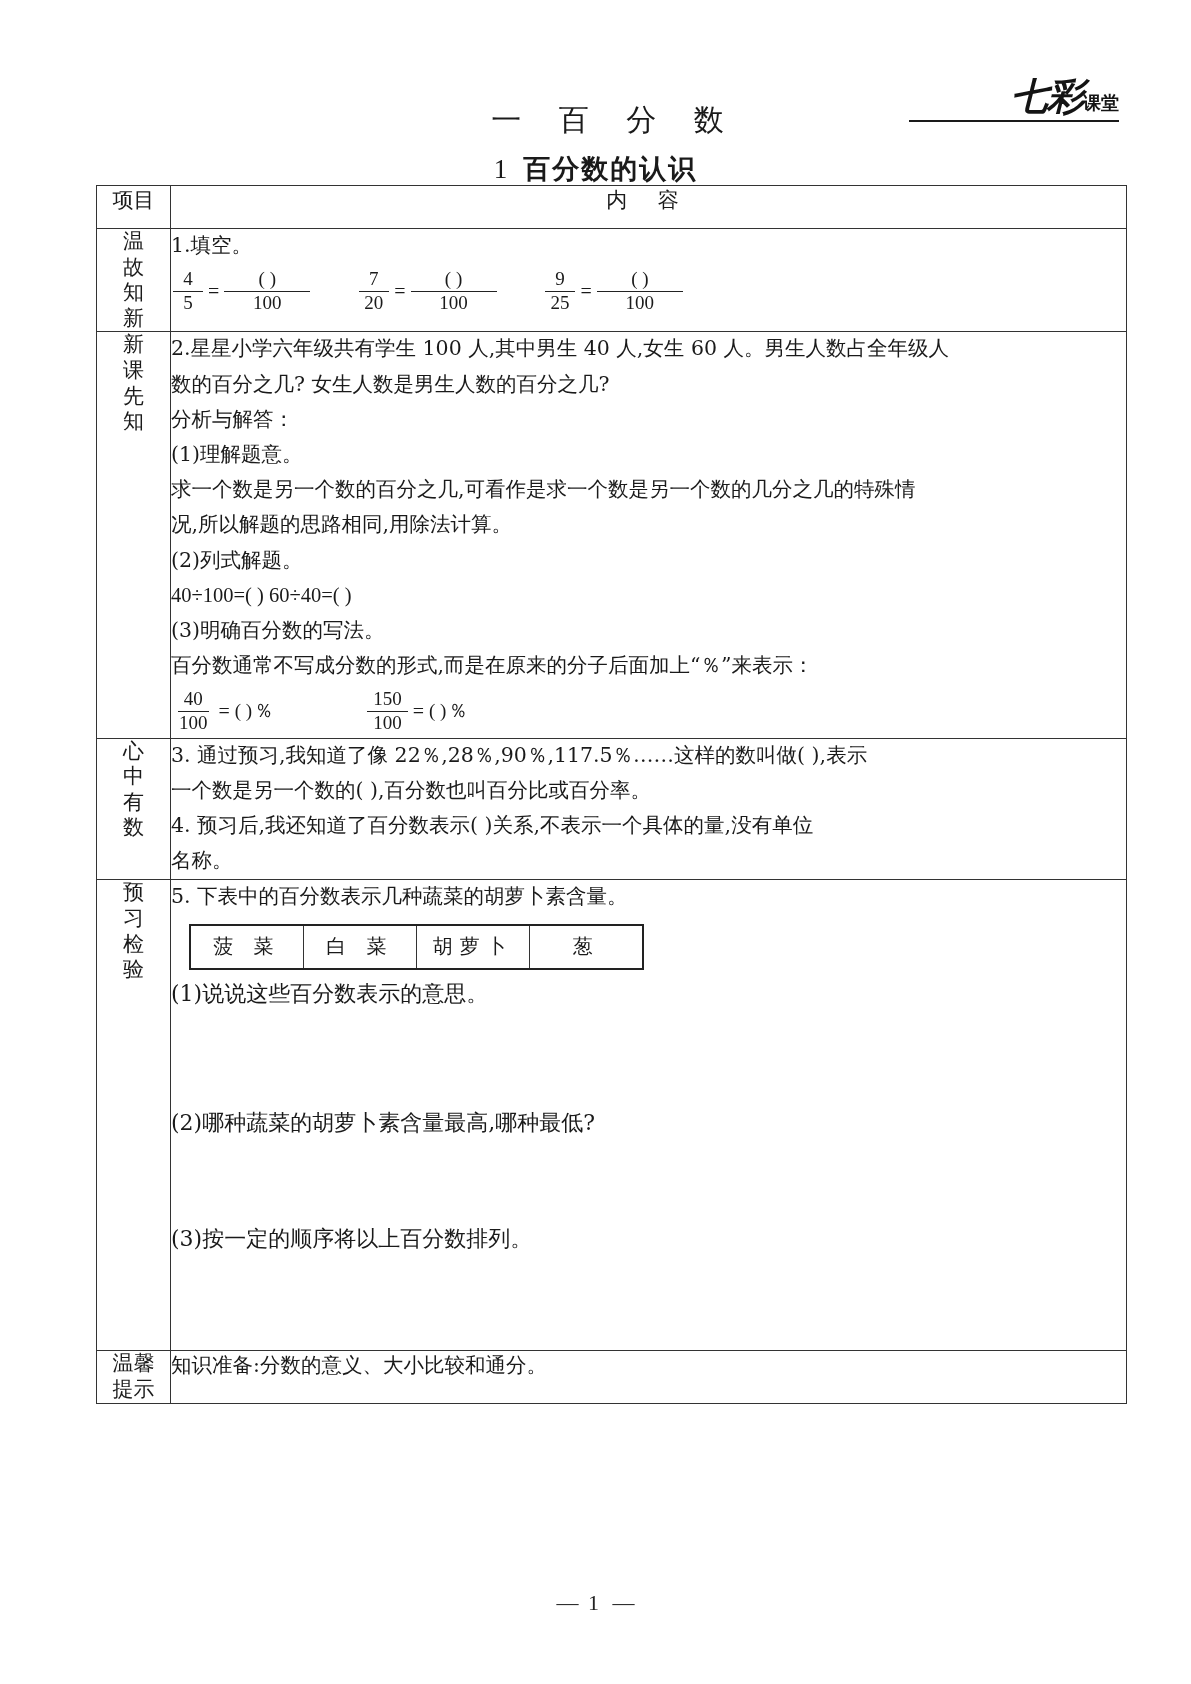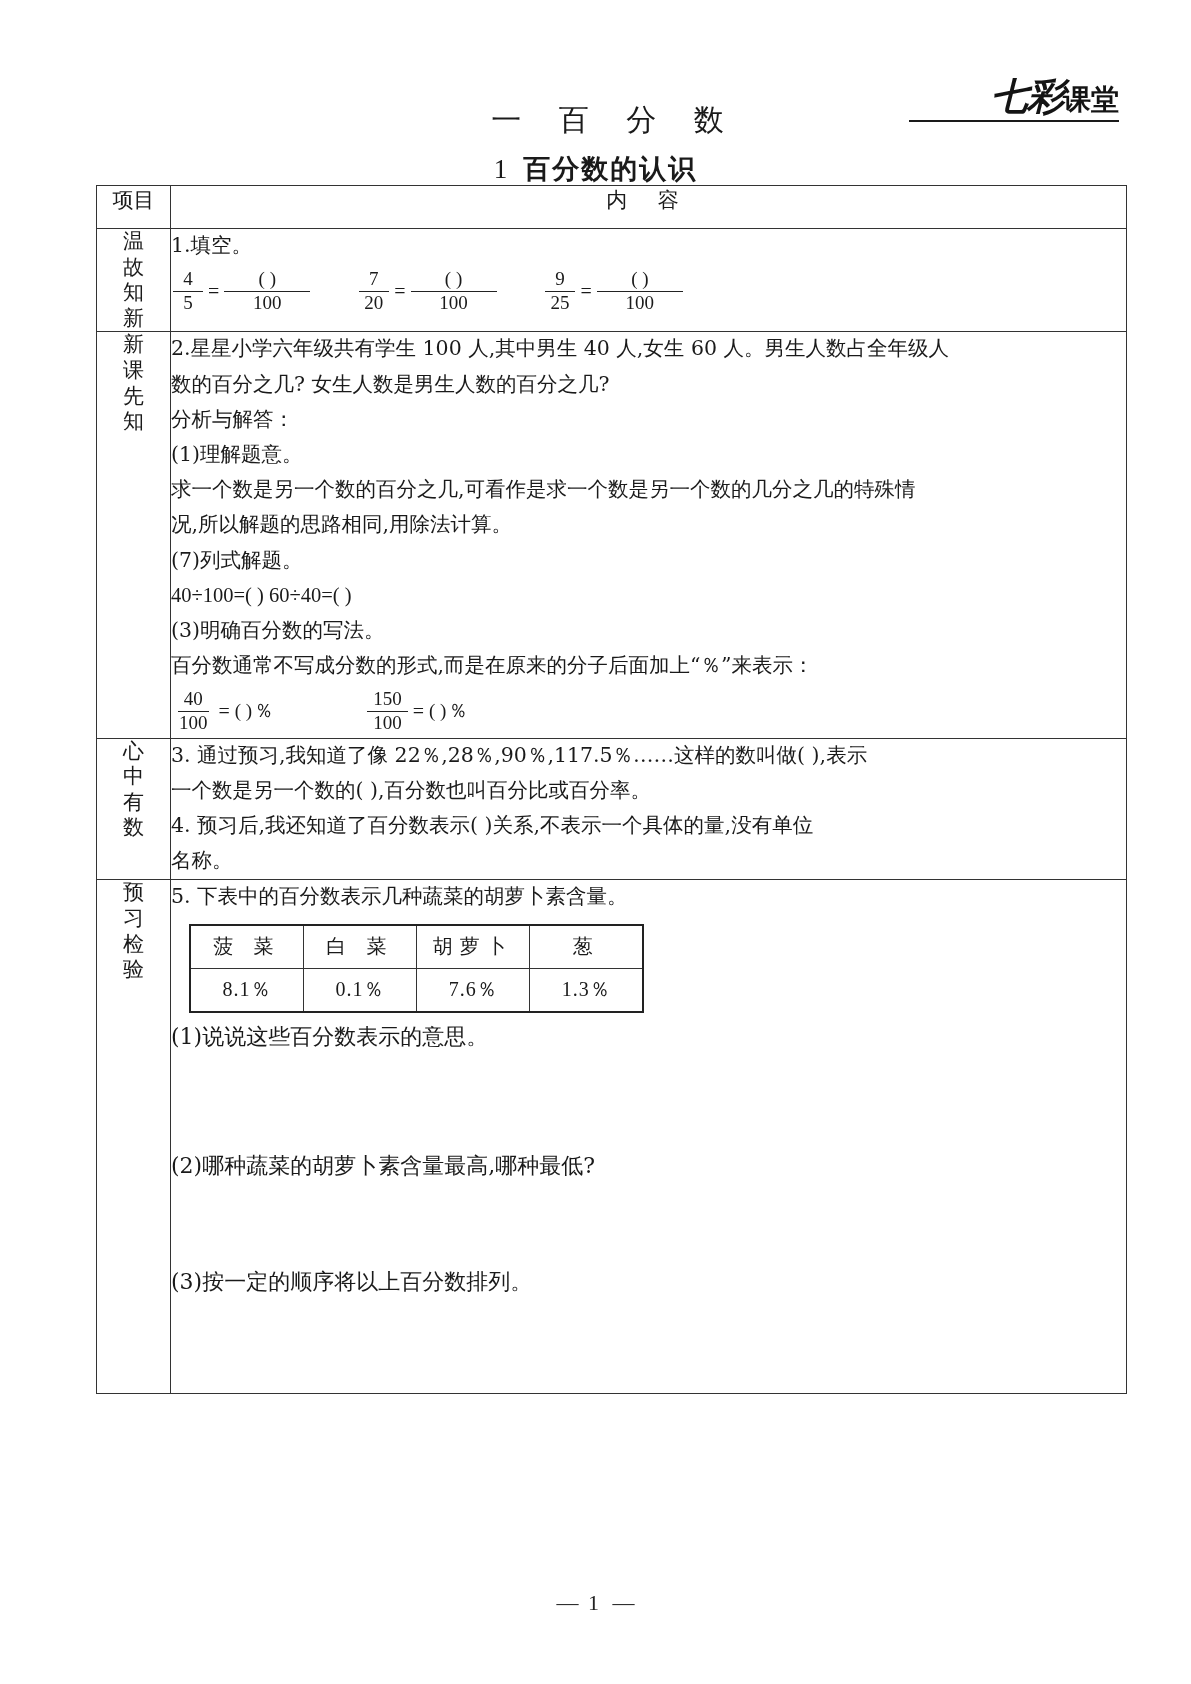--- a/index.html
+++ b/index.html
@@ -40,21 +40,21 @@
     color: #141414;
     line-height: 1;
     white-space: nowrap;
   }
   .brand-text .big {
     font-size: 37px;
     font-style: italic;
     letter-spacing: -1px;
   }
   .brand-text .small {
-    font-size: 28px;
+    font-size: 18px;
   }
   .brand-rule {
     margin-top: 5px;
     height: 2px;
     background: #1a1a1a;
     width: 100%;
   }
 
   
   .title-unit {
@@ -323,21 +323,21 @@
         <span>先</span>
         <span>知</span>
       </td>
       <td class="body-cell">
         <p>2.星星小学六年级共有学生 100 人,其中男生 40 人,女生 60 人。男生人数占全年级人</p>
         <p>数的百分之几? 女生人数是男生人数的百分之几?</p>
         <p>分析与解答：</p>
         <p>(1)理解题意。</p>
         <p>求一个数是另一个数的百分之几,可看作是求一个数是另一个数的几分之几的特殊情</p>
         <p>况,所以解题的思路相同,用除法计算。</p>
-        <p>(7)列式解题。</p>
+        <p>(2)列式解题。</p>
         <p class="n">40÷100=(        )    60÷40=(        )</p>
         <p>(3)明确百分数的写法。</p>
         <p>百分数通常不写成分数的形式,而是在原来的分子后面加上“％”来表示：</p>
 
         <div class="frac-line">
           <span class="frac-group" style="margin-right:92px">
             <span class="frac">
               <span class="num-top">40</span>
               <span class="num-bot">100</span>
             </span>
@@ -386,39 +386,40 @@
 
         <div class="veg-wrap">
           <table class="veg-table">
             <tbody>
                   <tr>
               <td class="veg-name">菠 菜</td>
               <td class="veg-name">白 菜</td>
               <td class="veg-name">胡萝卜</td>
               <td class="veg-name">葱</td>
             </tr>
-            <tr>
-              <td class="veg-val">8.1％</td>
-              <td class="veg-val">0.1％</td>
-              <td class="veg-val">7.6％</td>
-              <td class="veg-val">1.3％</td>
-            </tr>
           </tbody>
               </table>
         </div>
 
         <p class="q-line">(1)说说这些百分数表示的意思。</p>
         <div class="spacer-lg"></div>
         <p class="q-line">(2)哪种蔬菜的胡萝卜素含量最高,哪种最低?</p>
         <div class="spacer-md"></div>
         <p class="q-line">(3)按一定的顺序将以上百分数排列。</p>
         <div class="spacer-lg"></div>
       </td>
     </tr>
 
+    <tr>
+      <td class="vlabel">
+        <span>温馨</span>
+        <span>提示</span>
+      </td>
+      <td class="tip-cell">知识准备:分数的意义、大小比较和通分。</td>
+    </tr>
 
   </tbody>
     </table>
 
   <div class="footer">
     <span class="dash">—</span>
     <span>1</span>
     <span class="dash">—</span>
   </div>
 

